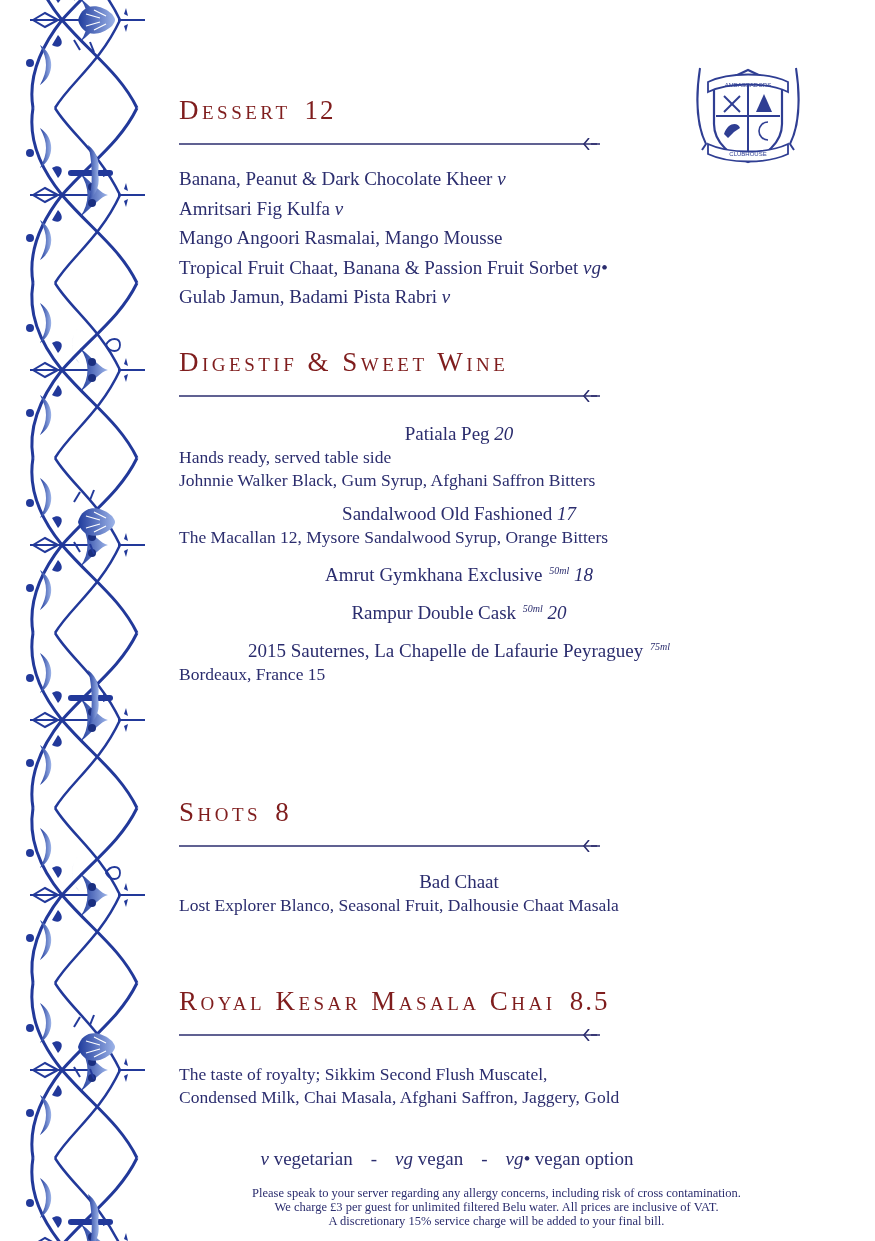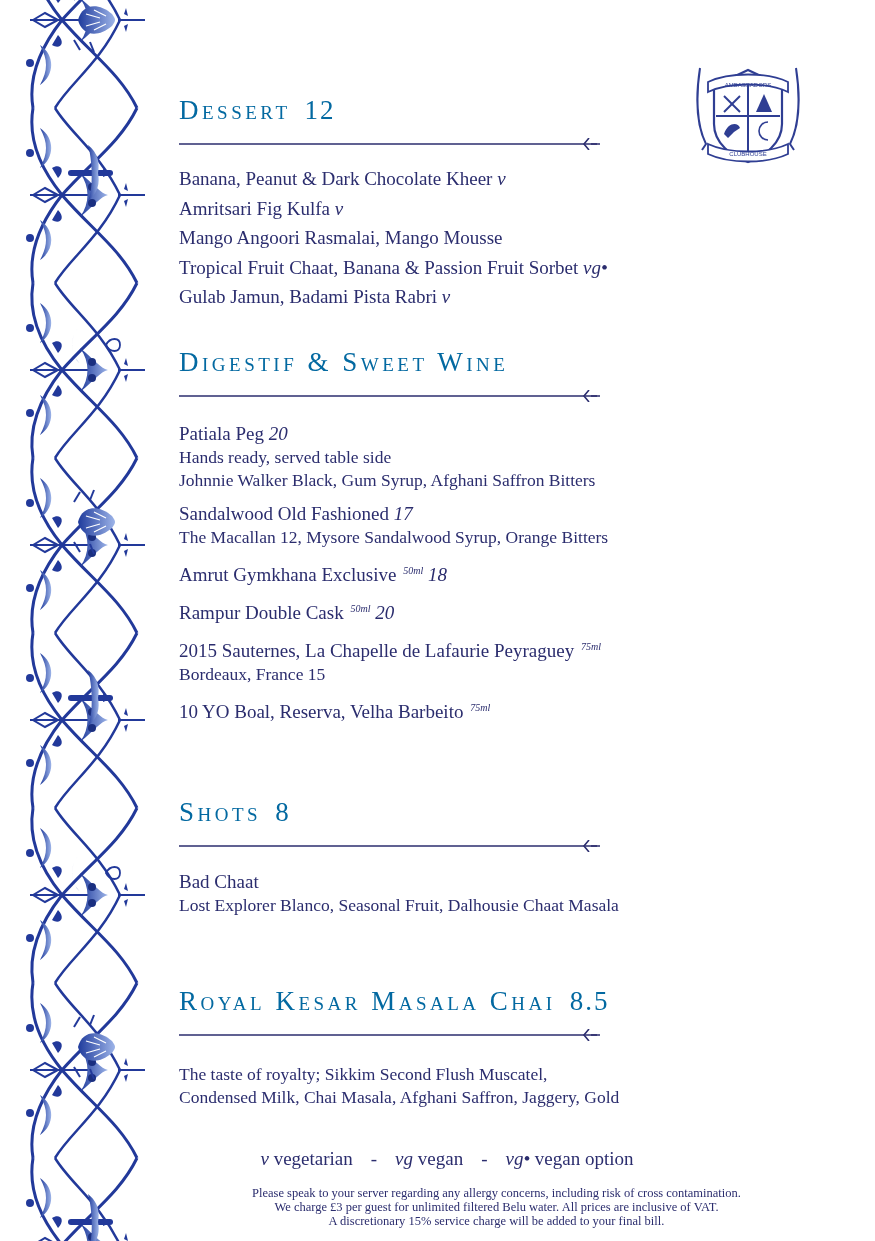--- a/index.html
+++ b/index.html
@@ -4,31 +4,31 @@
 <style>
   html, body { margin: 0; padding: 0; background: #ffffff; }
   body { width: 875px; height: 1241px; position: relative; overflow: hidden;
          color: #2b2d6e; font-family: "Liberation Serif", "DejaVu Serif", serif; }
   .border { position: absolute; left: 0; top: 0; width: 160px; height: 1241px; }
   .crest { position: absolute; left: 694px; top: 64px; width: 108px; height: 104px; }
   .content { position: absolute; left: 179px; top: 0; width: 560px; }
   .section { position: absolute; left: 0; width: 560px; }
   .sec-title { font-family: "Liberation Serif", "DejaVu Serif", serif; font-size: 27px;
                letter-spacing: 3.5px; font-variant: small-caps; font-weight: normal;
-               margin: 0; line-height: 32px; white-space: nowrap; color: #0369a1; }
+               margin: 0; line-height: 32px; white-space: nowrap; color: #7f1d1d; }
   .sec-title .price { letter-spacing: 2px; margin-left: 14px; }
   .divider { position: relative; width: 421px; height: 12px; margin-top: 12px; }
   .divider svg { display: block; }
   .items { margin-top: 14px; }
   .item-name { font-size: 19px; line-height: 29.5px; white-space: nowrap; }
   .item-name i, .tag { font-style: italic; }
   .sup { font-style: italic; font-size: 10px; vertical-align: 7px; margin-left: 2px; }
   .desc { font-size: 17.5px; line-height: 23px; white-space: nowrap; }
   .drink { margin-bottom: 10px; }
-  .drink .item-name { line-height: 24px; }
+  .drink .item-name { line-height: 24px; text-align: center; }
   .legend { position: absolute; left: 0; top: 1148px; width: 875px; text-align: center;
             font-size: 19px; white-space: nowrap; }
   .legend .sep { margin: 0 18px; }
   .legend i { font-style: italic; }
   .fine { position: absolute; left: 0; top: 1186px; width: 993px; text-align: center;
           font-size: 12.5px; line-height: 14px; }
 </style>
 </head>
 <body>
 
@@ -164,21 +164,20 @@
         <div class="item-name"><span>Amrut Gymkhana Exclusive</span> <span class="sup">50ml</span> <i>18</i></div>
       </div>
       <div class="drink">
         <div class="item-name"><span>Rampur Double Cask</span> <span class="sup">50ml</span> <i>20</i></div>
       </div>
       <div class="drink">
         <div class="item-name"><span>2015 Sauternes, La Chapelle de Lafaurie Peyraguey</span> <span class="sup">75ml</span></div>
         <div class="desc">Bordeaux, France 15</div>
       </div>
       <div class="drink">
-        <div class="item-name"><span>10 YO Boal, Reserva, Velha Barbeito</span> <span class="sup">75ml</span></div>
       </div>
     </div>
   </section>
 
   <section class="section" style="top:796px;">
     <h2 class="sec-title"><span>Shots</span><span class="price">8</span></h2>
     <div class="divider">
       <svg width="421" height="12" viewBox="0 0 421 12">
           <line x1="0" y1="6" x2="418" y2="6" stroke="#2b2d6e" stroke-width="1.4"></line>
           <path d="M410,0 L405,6 L410,12 M412,6 L421,6" fill="none" stroke="#2b2d6e" stroke-width="1.6"></path>

